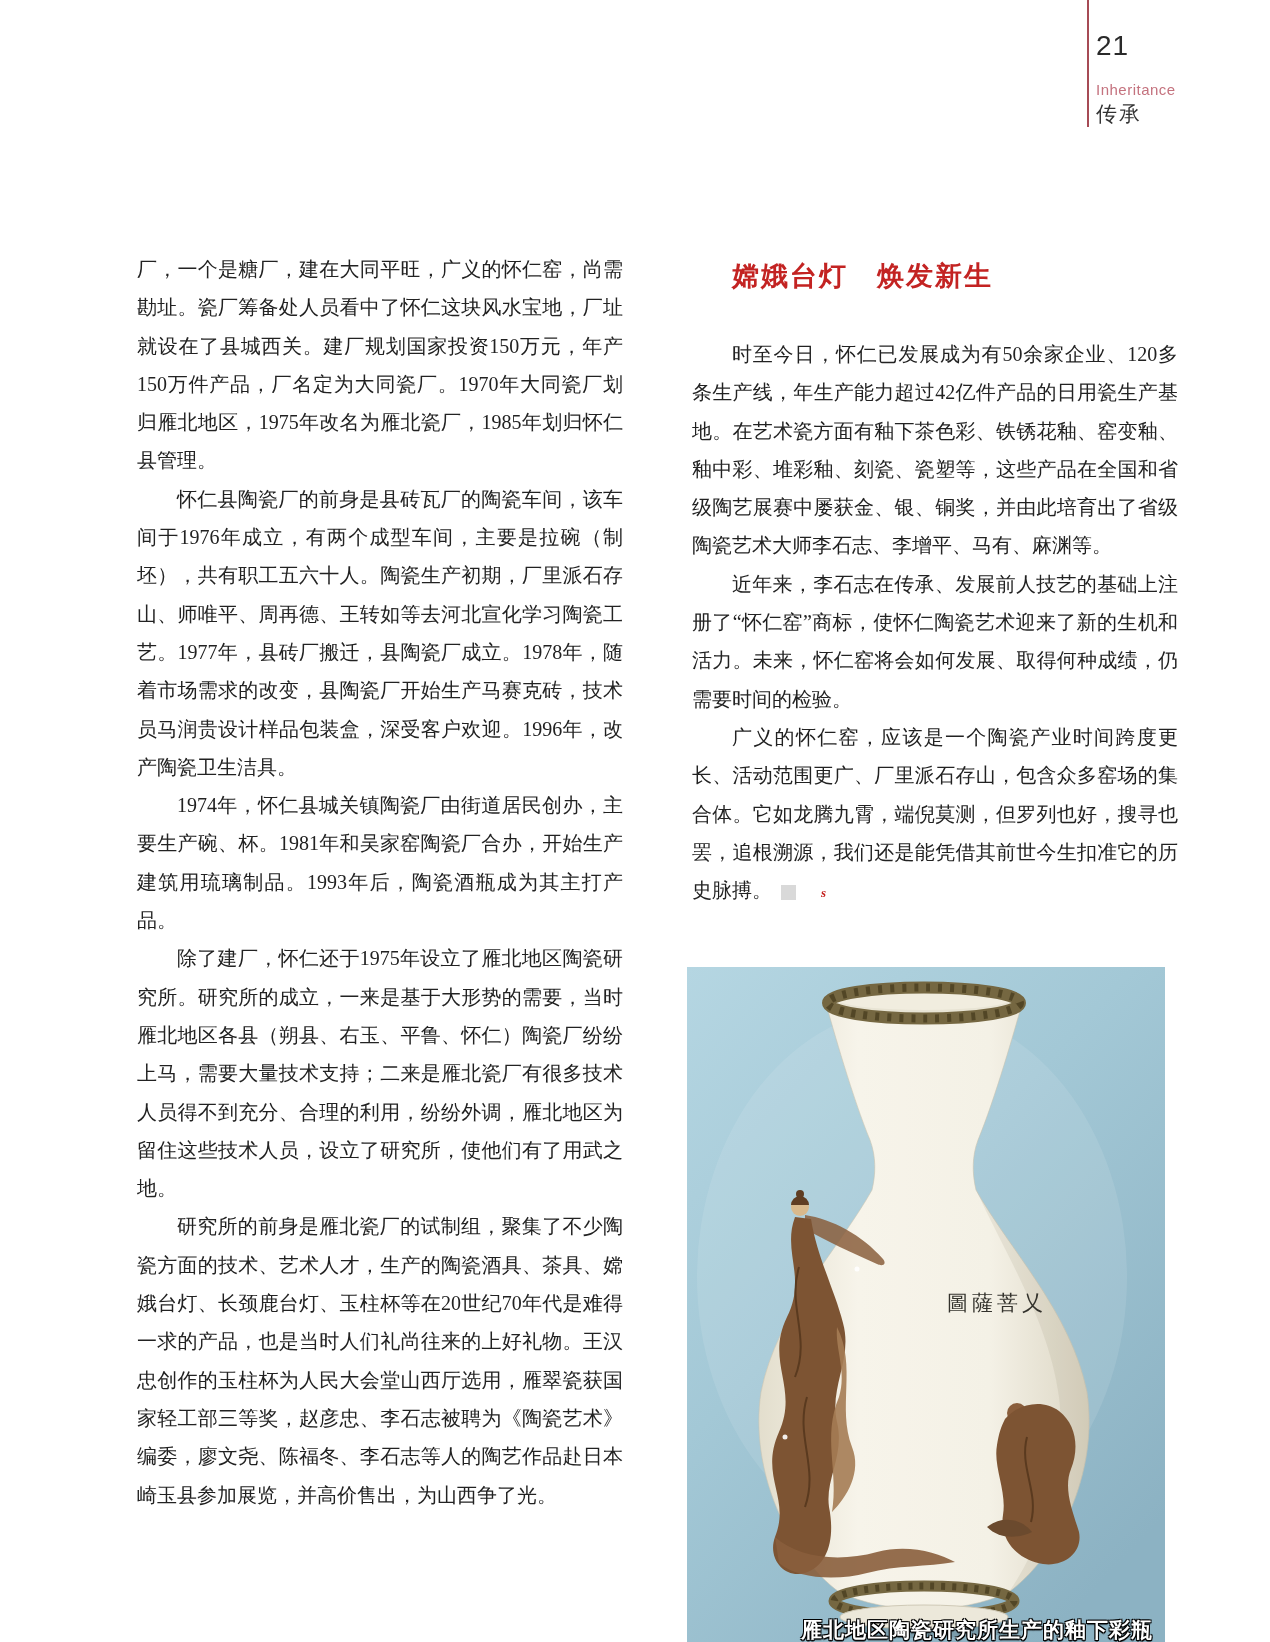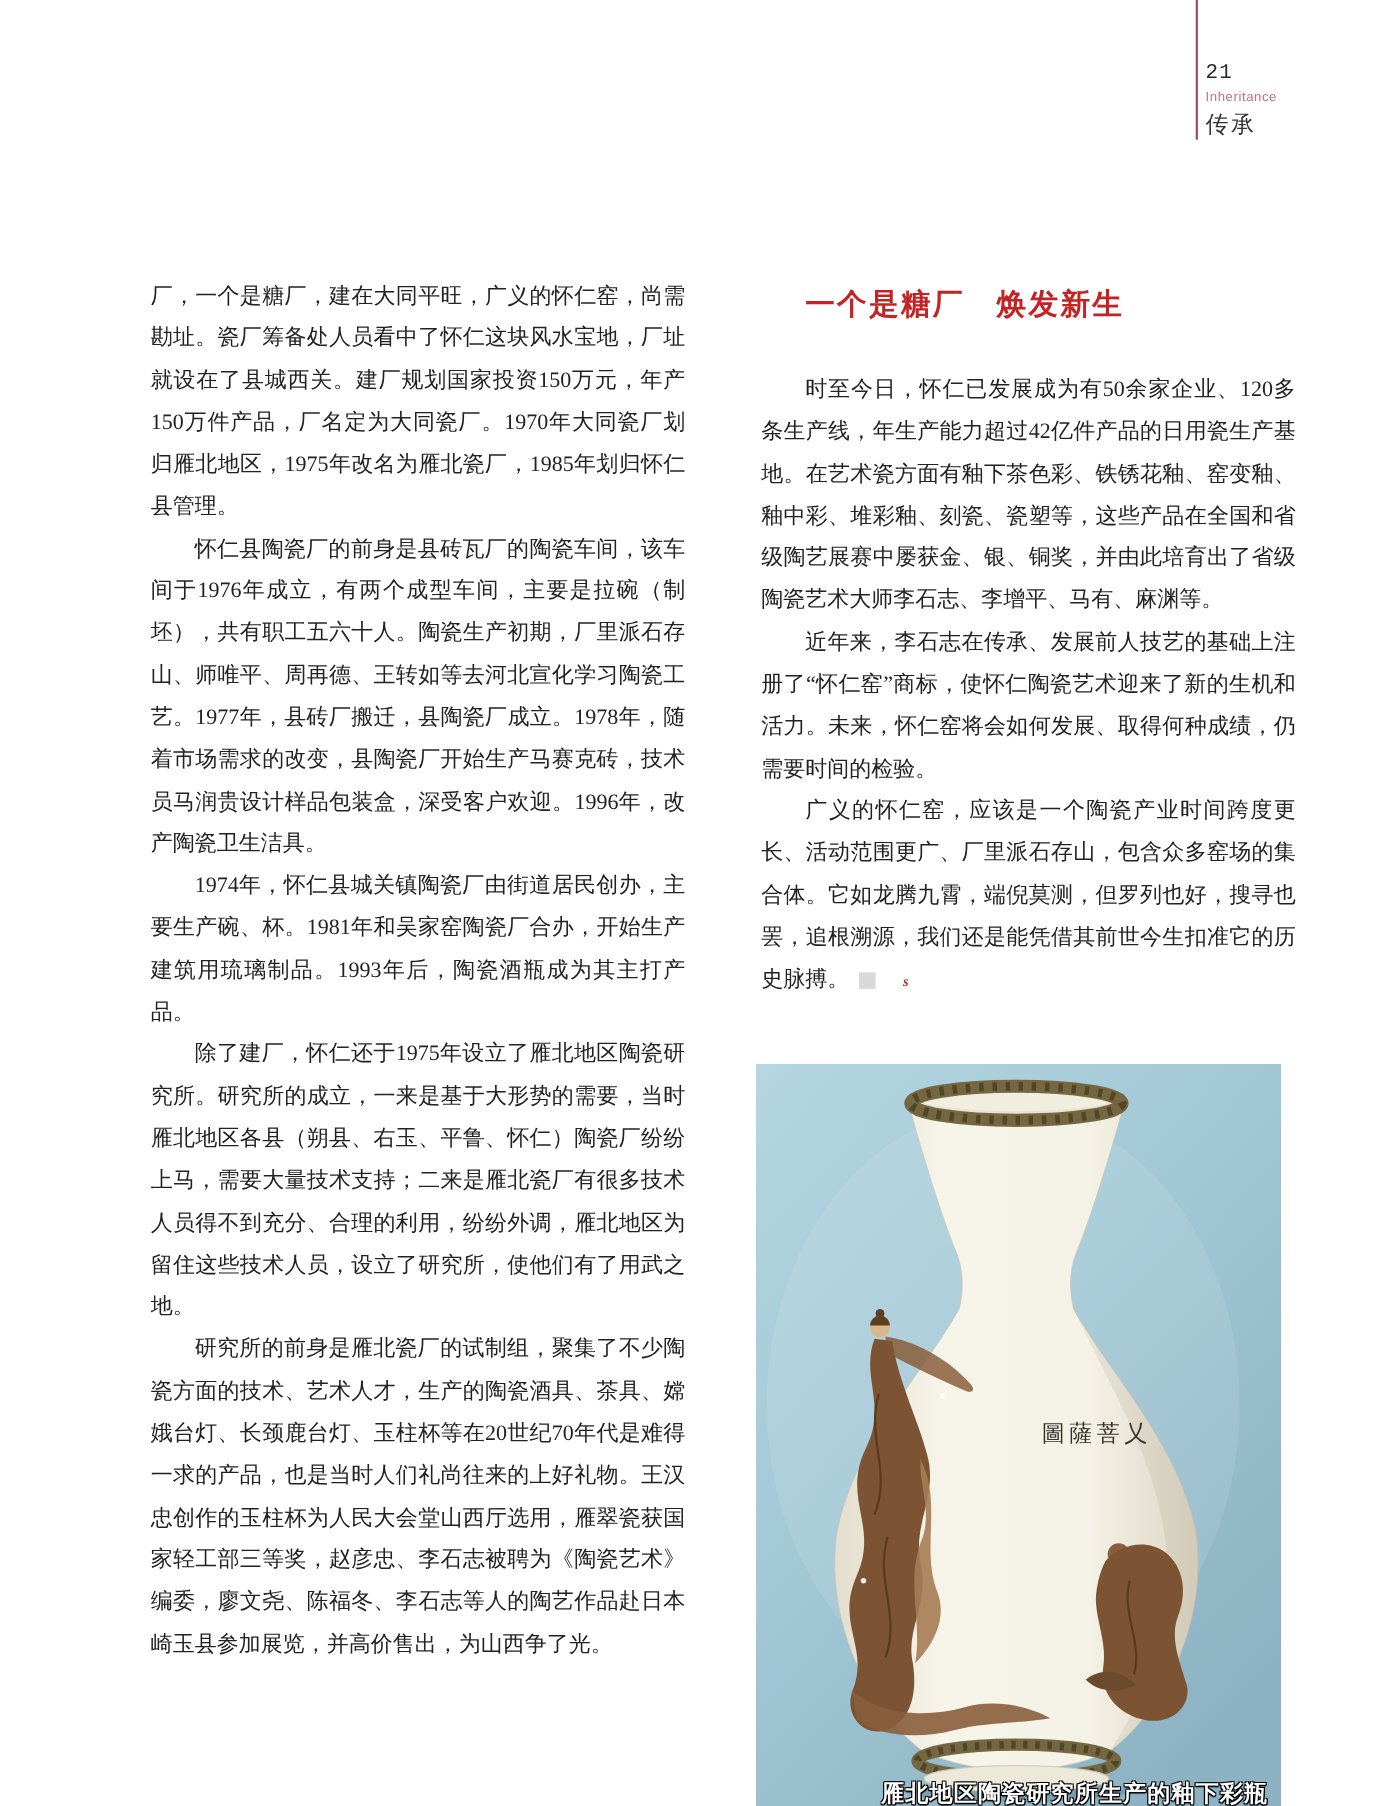--- a/index.html
+++ b/index.html
@@ -1,24 +1,24 @@
 <!DOCTYPE html>
 <html lang="zh"><head>
 <meta charset="utf-8">
 <style>
   html,body{margin:0;padding:0;background:#ffffff;}
   .page{position:relative;width:1270px;height:1642px;background:#ffffff;overflow:hidden;
         font-family:"Liberation Serif","DejaVu Serif",serif;color:#262626;}
 
   
   .hdr-rule{position:absolute;left:1087px;top:0;width:2px;height:127px;background:#a64b55;}
-  .hdr-pagenum{position:absolute;left:1096px;top:57px;font-family:Liberation Mono, monospace;
-               font-size:19px;font-weight:400;color:#2a2a2a;letter-spacing:1px;line-height:1;}
+  .hdr-pagenum{position:absolute;left:1096px;top:32px;font-family:Liberation Sans, sans-serif;
+               font-size:28px;font-weight:400;color:#2a2a2a;letter-spacing:1px;line-height:1;}
   .hdr-en{position:absolute;left:1096px;top:82px;font-family:"Liberation Sans","DejaVu Sans",sans-serif;
-          font-size:12px;color:#c4727e;letter-spacing:.5px;line-height:1;}
+          font-size:15px;color:#c4727e;letter-spacing:.5px;line-height:1;}
   .hdr-zh{position:absolute;left:1096px;top:102px;font-family:"Liberation Sans","DejaVu Sans",sans-serif;
           font-size:21px;color:#333;letter-spacing:2px;line-height:1.1;}
 
   
   .col{position:absolute;width:486px;font-size:20px;line-height:38.3px;text-align:justify;
        text-justify:inter-ideograph;color:#222;}
   .col p{margin:0;text-indent:2em;}
   .col p.noindent{text-indent:0;}
   .col-left{left:137px;top:250px;}
   .col-right{left:692px;top:335px;}
@@ -51,21 +51,21 @@
   <div class="hdr-zh">传承</div>
 
   <div class="col col-left">
     <p class="noindent">厂，一个是糖厂，建在大同平旺，广义的怀仁窑，尚需勘址。瓷厂筹备处人员看中了怀仁这块风水宝地，厂址就设在了县城西关。建厂规划国家投资150万元，年产150万件产品，厂名定为大同瓷厂。1970年大同瓷厂划归雁北地区，1975年改名为雁北瓷厂，1985年划归怀仁县管理。</p>
     <p>怀仁县陶瓷厂的前身是县砖瓦厂的陶瓷车间，该车间于1976年成立，有两个成型车间，主要是拉碗（制坯），共有职工五六十人。陶瓷生产初期，厂里派石存山、师唯平、周再德、王转如等去河北宣化学习陶瓷工艺。1977年，县砖厂搬迁，县陶瓷厂成立。1978年，随着市场需求的改变，县陶瓷厂开始生产马赛克砖，技术员马润贵设计样品包装盒，深受客户欢迎。1996年，改产陶瓷卫生洁具。</p>
     <p>1974年，怀仁县城关镇陶瓷厂由街道居民创办，主要生产碗、杯。1981年和吴家窑陶瓷厂合办，开始生产建筑用琉璃制品。1993年后，陶瓷酒瓶成为其主打产品。</p>
     <p>除了建厂，怀仁还于1975年设立了雁北地区陶瓷研究所。研究所的成立，一来是基于大形势的需要，当时雁北地区各县（朔县、右玉、平鲁、怀仁）陶瓷厂纷纷上马，需要大量技术支持；二来是雁北瓷厂有很多技术人员得不到充分、合理的利用，纷纷外调，雁北地区为留住这些技术人员，设立了研究所，使他们有了用武之地。</p>
     <p>研究所的前身是雁北瓷厂的试制组，聚集了不少陶瓷方面的技术、艺术人才，生产的陶瓷酒具、茶具、嫦娥台灯、长颈鹿台灯、玉柱杯等在20世纪70年代是难得一求的产品，也是当时人们礼尚往来的上好礼物。王汉忠创作的玉柱杯为人民大会堂山西厅选用，雁翠瓷获国家轻工部三等奖，赵彦忠、李石志被聘为《陶瓷艺术》编委，廖文尧、陈福冬、李石志等人的陶艺作品赴日本崎玉县参加展览，并高价售出，为山西争了光。</p>
   </div>
 
-  <h2 class="heading">一个是糖厂　焕发新生</h2>
+  <h2 class="heading">嫦娥台灯　焕发新生</h2>
 
   <div class="col col-right">
     <p>时至今日，怀仁已发展成为有50余家企业、120多条生产线，年生产能力超过42亿件产品的日用瓷生产基地。在艺术瓷方面有釉下茶色彩、铁锈花釉、窑变釉、釉中彩、堆彩釉、刻瓷、瓷塑等，这些产品在全国和省级陶艺展赛中屡获金、银、铜奖，并由此培育出了省级陶瓷艺术大师李石志、李增平、马有、麻渊等。</p>
     <p>近年来，李石志在传承、发展前人技艺的基础上注册了“怀仁窑”商标，使怀仁陶瓷艺术迎来了新的生机和活力。未来，怀仁窑将会如何发展、取得何种成绩，仍需要时间的检验。</p>
     <p><span>广义的怀仁窑，应该是一个陶瓷产业时间跨度更长、活动范围更广、厂里派石存山，包含众多窑场的集合体。它如龙腾九霄，端倪莫测，但罗列也好，搜寻也罢，追根溯源，我们还是能凭借其前世今生扣准它的历史脉搏。</span><span class="endmark">s</span></p>
   </div>
 
   <figure class="photo">
     <svg width="478" height="675" viewBox="0 0 478 675" aria-hidden="true">
       <defs>

